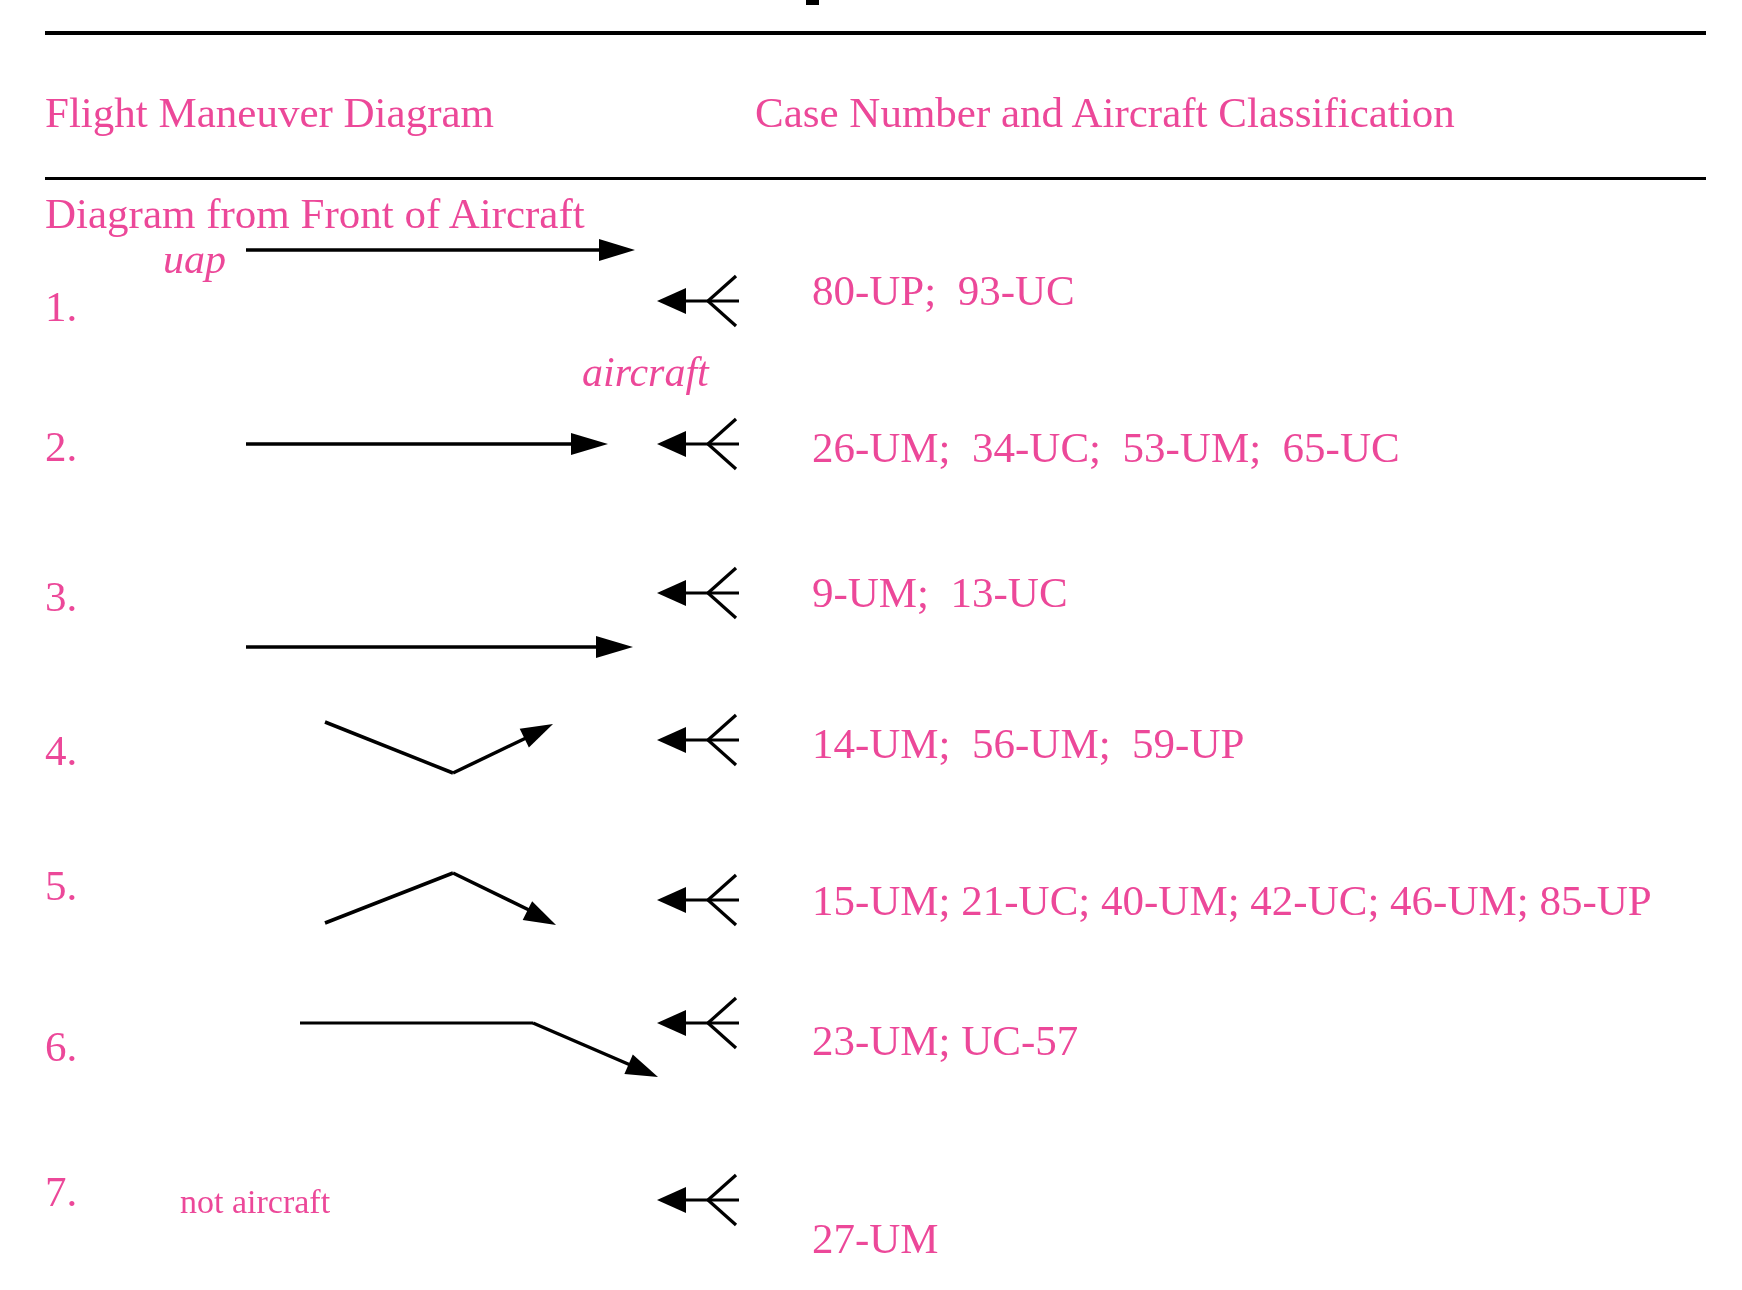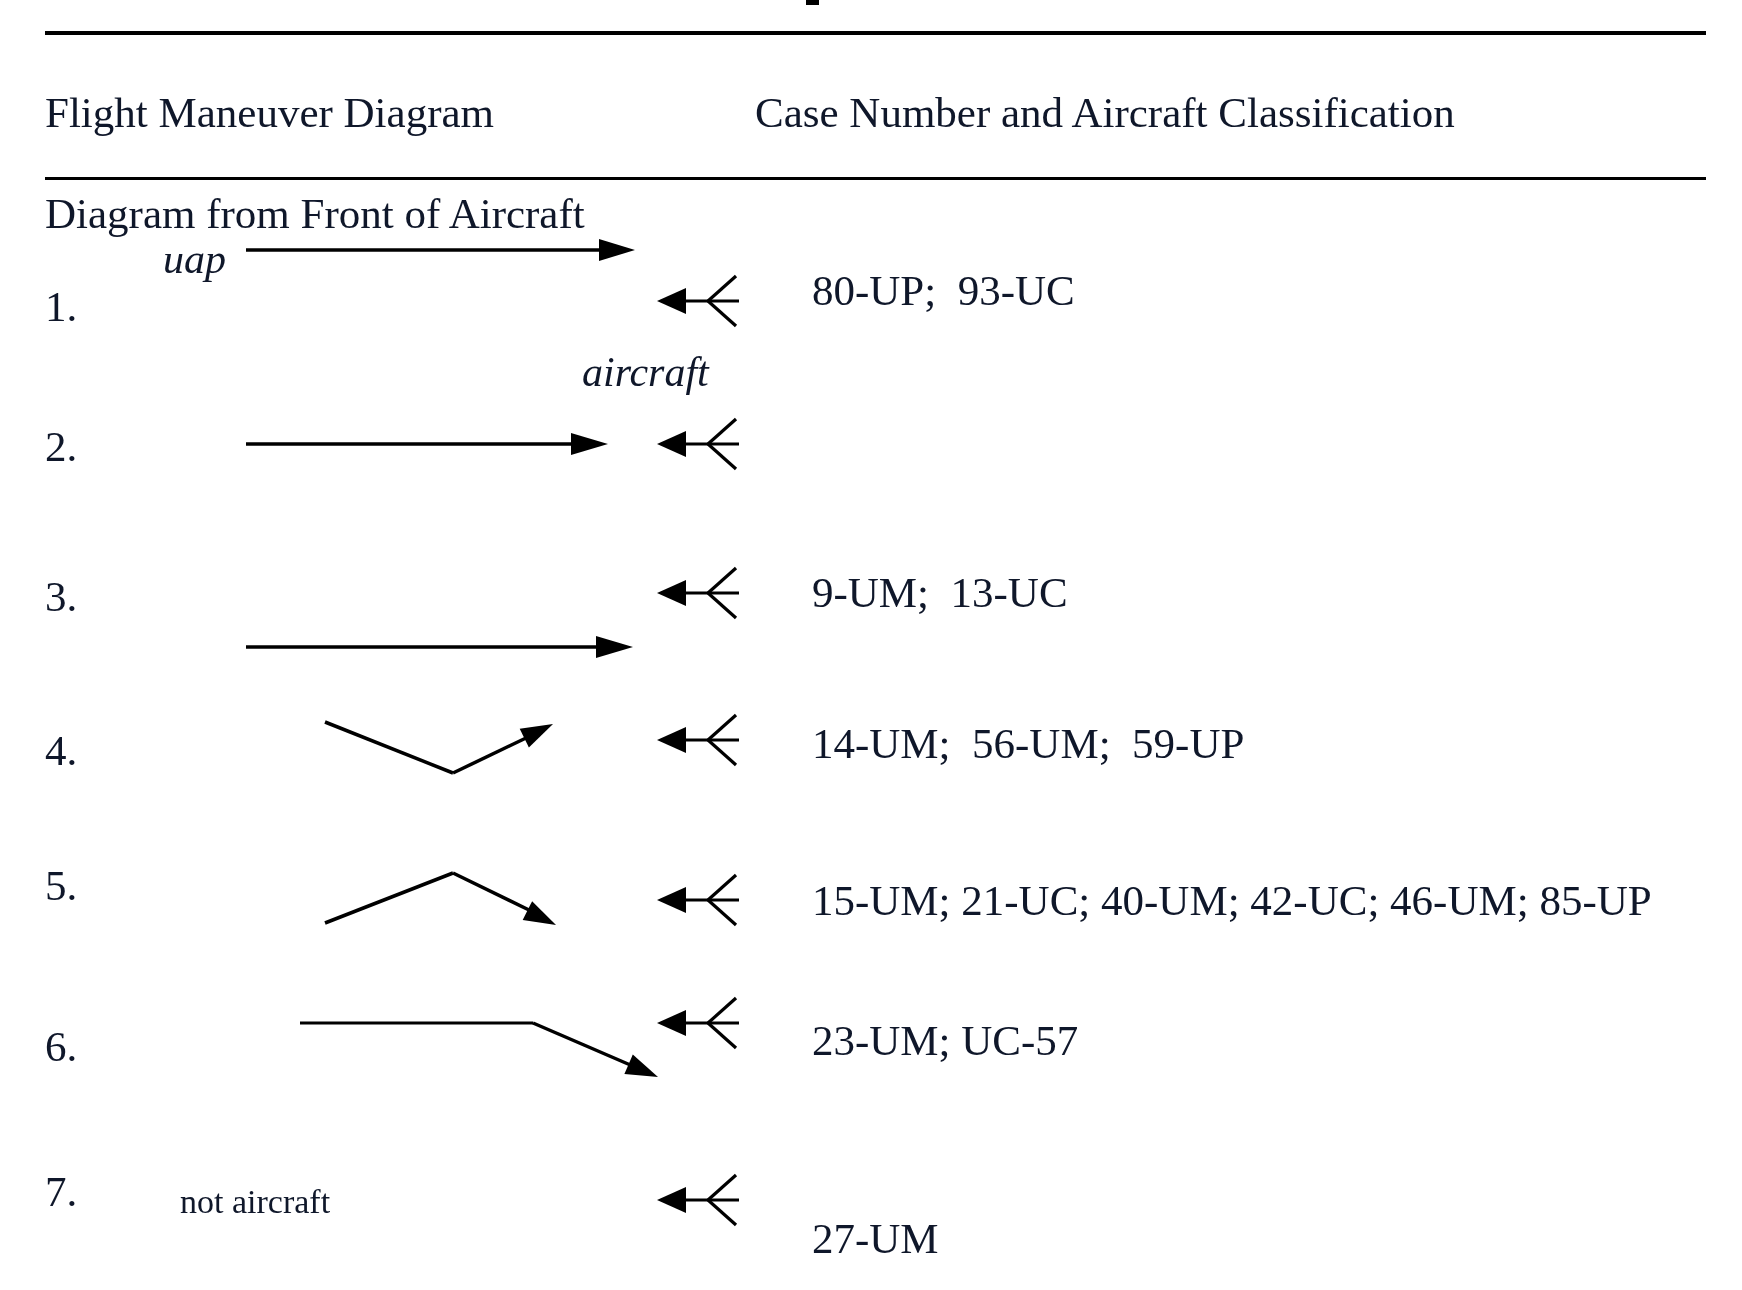--- a/index.html
+++ b/index.html
@@ -1,18 +1,18 @@
 <!DOCTYPE html>
 <html><head>
 <meta charset="utf-8">
 <style>
   html,body{margin:0;padding:0;background:#ffffff;}
   #page{
     position:relative;width:1740px;height:1290px;background:#ffffff;
-    font-family:"Liberation Serif","DejaVu Serif",serif;color:#0f172a;overflow:hidden;
+    font-family:"Liberation Serif","DejaVu Serif",serif;color:#ec4899;overflow:hidden;
   }
   .abs{position:absolute;line-height:1;white-space:pre;}
   .body-text{font-size:43px;}
   .italic-label{font-size:42px;font-style:italic;}
   .small-text{font-size:34px;}
   .rule{position:absolute;background:#000000;}
   svg{position:absolute;display:block;overflow:visible;}
   .ink-stroke{stroke:#000000;fill:none;}
   .ink-fill{fill:#000000;stroke:none;}
 </style>
@@ -51,20 +51,21 @@
   <svg style="left:246px;top:429px;" width="370" height="30" viewBox="0 0 370 30">
     <line class="ink-stroke" x1="0" y1="15" x2="329" y2="15" stroke-width="3.5"></line>
     <polygon class="ink-fill" points="362,15 325,4 325,26"></polygon>
   </svg>
   <svg style="left:656px;top:416px;" width="84" height="56" viewBox="0 0 84 56">
     <polygon class="ink-fill" points="1,28 30,15 30,41"></polygon>
     <line class="ink-stroke" x1="28" y1="28" x2="83" y2="28" stroke-width="3.2"></line>
     <line class="ink-stroke" x1="52" y1="28" x2="80" y2="3" stroke-width="3.2"></line>
     <line class="ink-stroke" x1="52" y1="28" x2="80" y2="53" stroke-width="3.2"></line>
   </svg>
+  <div class="abs body-text" style="left:812px;top:426px;">26-UM;  34-UC;  53-UM;  65-UC</div>
 
   <div class="abs body-text" style="left:45px;top:575px;">3.</div>
   <svg style="left:656px;top:565px;" width="84" height="56" viewBox="0 0 84 56">
     <polygon class="ink-fill" points="1,28 30,15 30,41"></polygon>
     <line class="ink-stroke" x1="28" y1="28" x2="83" y2="28" stroke-width="3.2"></line>
     <line class="ink-stroke" x1="52" y1="28" x2="80" y2="3" stroke-width="3.2"></line>
     <line class="ink-stroke" x1="52" y1="28" x2="80" y2="53" stroke-width="3.2"></line>
   </svg>
   <div class="abs body-text" style="left:812px;top:571px;">9-UM;  13-UC</div>
   <svg style="left:246px;top:632px;" width="395" height="30" viewBox="0 0 395 30">

